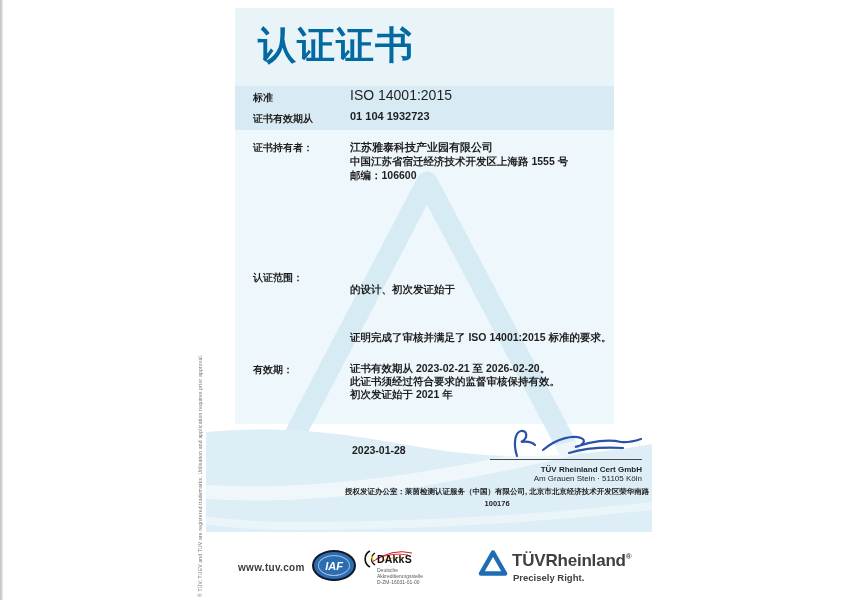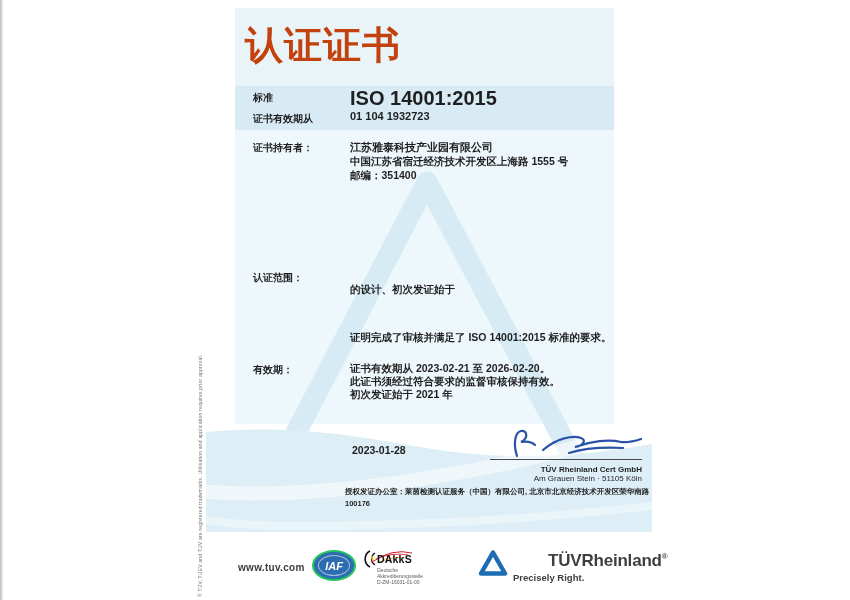--- a/index.html
+++ b/index.html
@@ -5,40 +5,40 @@
   html,body{margin:0;padding:0;background:#fff;}
   .stage{position:relative;width:850px;height:600px;background:#ffffff;overflow:hidden;
          font-family:"Liberation Sans","DejaVu Sans",sans-serif;color:#1d1d1d;}
   .abs{position:absolute;}
   
   .panel-top{left:235px;top:8px;width:379px;height:78px;background:#e9f4f9;}
   .band{left:235px;top:86px;width:379px;height:44px;background:#d8ebf5;}
   .panel-body{left:235px;top:130px;width:379px;height:294px;background:#eef7fb;}
   .edge-strip{left:0;top:0;width:3px;height:600px;background:linear-gradient(to right,#bdbdbd,#efefef);}
   
-  .title{left:245px;top:20px;font-size:38px;font-weight:bold;letter-spacing:1px;color:#c2410c;}
+  .title{left:258px;top:20px;font-size:38px;font-weight:bold;letter-spacing:1px;color:#0369a1;}
   .lbl{font-size:10px;font-weight:600;color:#1f1f1f;white-space:nowrap;}
   .val{font-size:10.5px;font-weight:600;color:#1f1f1f;white-space:nowrap;}
-  .std-val{font-size:20px;font-weight:bold;}
+  .std-val{font-size:14px;font-weight:normal;}
   .reg-val{font-size:11px;font-weight:bold;}
   .holder-name{font-size:11px;font-weight:bold;}
-  .small-print{font-size:7.5px;font-weight:600;line-height:12px;color:#242424;white-space:nowrap;}
+  .small-print{font-size:7.5px;font-weight:600;line-height:12px;color:#242424;white-space:nowrap;text-align:center;}
   .issuer-name{font-size:8px;font-weight:bold;color:#1f1f1f;}
   .issuer-addr{font-size:8px;color:#1f1f1f;}
   .side-note{left:197px;top:597px;transform:rotate(-90deg);transform-origin:0 0;
              font-size:5px;color:#777;white-space:nowrap;letter-spacing:.2px;}
   .sig-line{left:490px;top:459px;width:152px;height:1px;background:#4a4a4a;}
   .website{font-size:10px;color:#3c3c3c;letter-spacing:.3px;font-weight:600;}
   .iaf{left:312px;top:550px;width:44px;height:31px;border-radius:50%;background:#2c6cb0;
-       border:2px solid #22c55e;box-sizing:border-box;display:flex;align-items:center;justify-content:center;}
+       border:2px solid #0f172a;box-sizing:border-box;display:flex;align-items:center;justify-content:center;}
   .iaf-ring{position:absolute;left:4px;top:3px;right:4px;bottom:3px;border:1px solid rgba(255,255,255,.55);border-radius:50%;}
   .iaf-txt{color:#fff;font-size:11px;font-weight:bold;font-style:italic;position:relative;}
   .dakks-name{font-size:10.5px;font-weight:bold;color:#101010;letter-spacing:.2px;}
   .dakks-sub{font-size:5px;line-height:6px;color:#5a5a5a;}
-  .brand{font-size:17px;font-weight:bold;color:#3f3f3f;letter-spacing:-0.2px;margin-left:36px;}
+  .brand{font-size:17px;font-weight:bold;color:#3f3f3f;letter-spacing:-0.2px;}
   .brand sup{font-size:8px;}
   .tagline{font-size:9.5px;font-weight:bold;color:#3f3f3f;}
   .date-txt{font-size:10.5px;font-weight:700;}
 </style>
 </head>
 <body>
 
 <div class="stage">
 
   <div class="abs edge-strip"></div>
@@ -61,21 +61,21 @@
   <div class="abs title">认证证书</div>
 
   <div class="abs lbl" style="left:253px;top:91px;">标准</div>
   <div class="abs val std-val" style="left:350px;top:87px;">ISO 14001:2015</div>
   <div class="abs lbl" style="left:253px;top:112px;">证书有效期从</div>
   <div class="abs val reg-val" style="left:350px;top:110px;">01 104 1932723</div>
 
   <div class="abs lbl" style="left:253px;top:141px;">证书持有者：</div>
   <div class="abs val holder-name" style="left:350px;top:140px;">江苏雅泰科技产业园有限公司</div>
   <div class="abs val" style="left:350px;top:155px;">中国江苏省宿迁经济技术开发区上海路 1555 号</div>
-  <div class="abs val" style="left:350px;top:169px;">邮编：351400</div>
+  <div class="abs val" style="left:350px;top:169px;">邮编：106600</div>
 
   <div class="abs lbl" style="left:253px;top:271px;">认证范围：</div>
   <div class="abs val" style="left:350px;top:283px;">的设计、初次发证始于</div>
 
   <div class="abs val" style="left:350px;top:331px;">证明完成了审核并满足了 ISO 14001:2015 标准的要求。</div>
 
   <div class="abs lbl" style="left:253px;top:363px;">有效期：</div>
   <div class="abs val" style="left:350px;top:362px;">证书有效期从 2023-02-21 至 2026-02-20。</div>
   <div class="abs val" style="left:350px;top:375px;">此证书须经过符合要求的监督审核保持有效。</div>
   <div class="abs val" style="left:350px;top:388px;">初次发证始于 2021 年</div>

